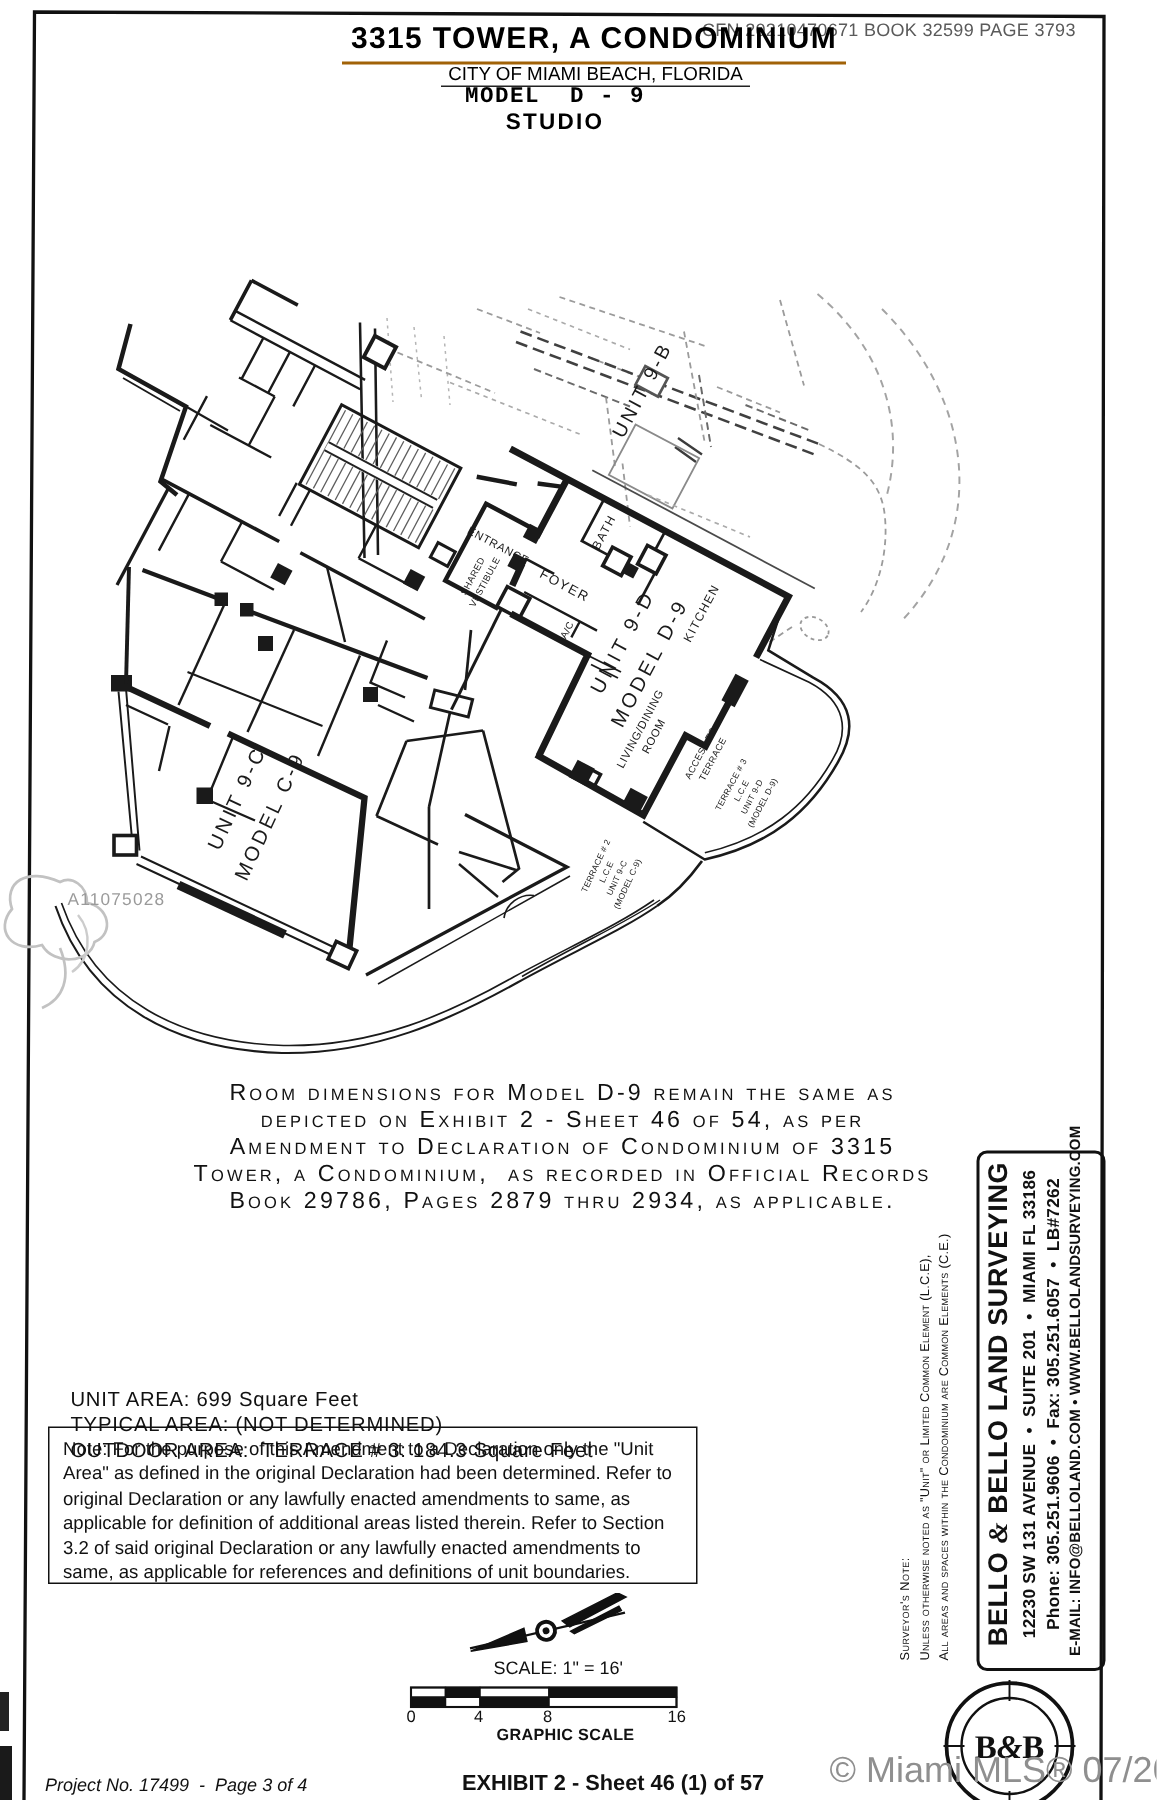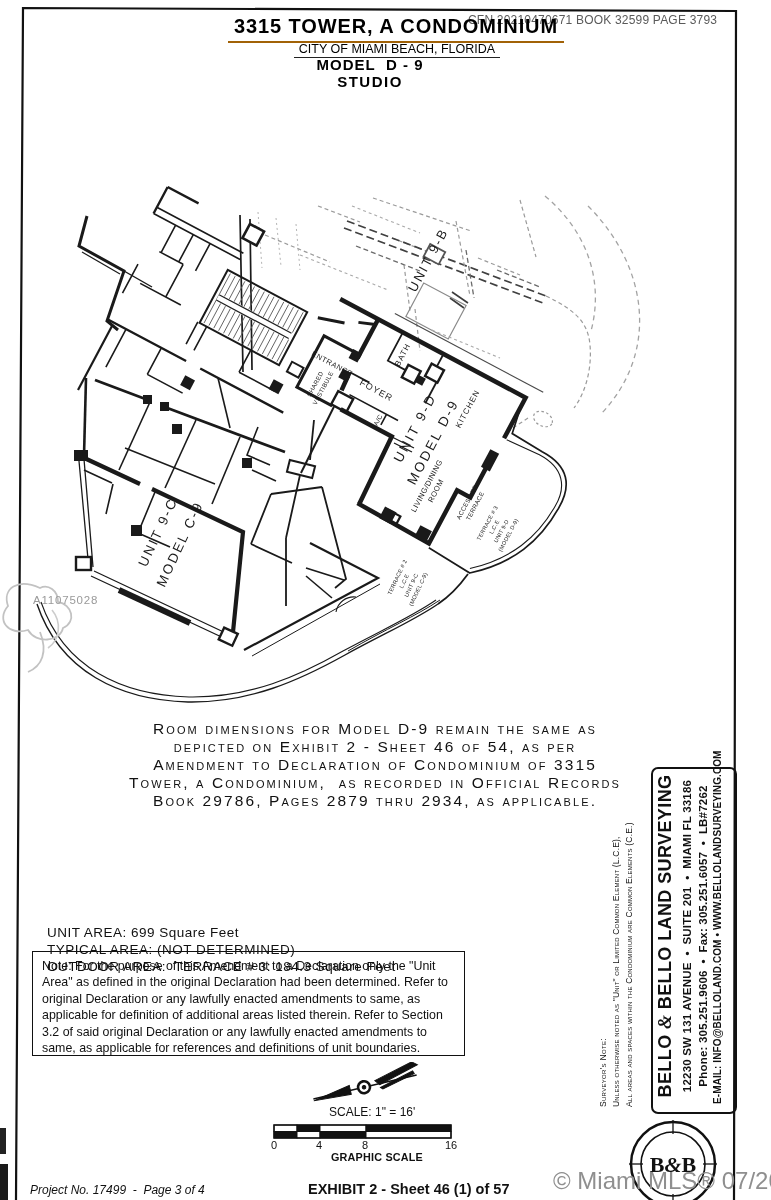--- a/index.html
+++ b/index.html
@@ -12,21 +12,21 @@
 <svg class="abs" style="left:0;top:0" width="771" height="1200">
   <polyline points="16,1200 23,8 736,11 734,1200" fill="none" stroke="#111" stroke-width="2.2"></polyline>
 </svg>
 
 <div class="abs" style="left:468px;top:13px;width:260px;font-size:12px;color:#5a5a5a;letter-spacing:0.2px;">CFN 20210470671 BOOK 32599 PAGE 3793</div>
 
 <div class="abs" style="left:228px;top:15px;width:336px;text-align:center;font-size:20px;font-weight:bold;letter-spacing:0.9px;border-bottom:2px solid #a16207;padding-bottom:3px;">3315 TOWER, A CONDOMINIUM</div>
 
 <div class="abs" style="left:294px;top:42px;width:206px;text-align:center;font-size:12.5px;border-bottom:1.4px solid #222;padding-bottom:1px;">CITY OF MIAMI BEACH, FLORIDA</div>
 
-<div class="abs" style="left:300px;top:56px;width:140px;text-align:center;font-size:15px;font-weight:bold;letter-spacing:1px;">MODEL&nbsp; D - 9</div>
+<div class="abs" style="left:300px;top:56px;width:140px;text-align:center;font-size:15px;font-weight:bold;letter-spacing:1px;font-family:Liberation Mono, monospace;">MODEL&nbsp; D - 9</div>
 
 <div class="abs" style="left:300px;top:73px;width:140px;text-align:center;font-size:15px;font-weight:bold;letter-spacing:1.5px;">STUDIO</div>
 
 <svg id="plan" class="abs" style="left:0;top:0" width="771" height="1200" fill="none" stroke="#1a1a1a">
 
 <path d="M 37,604 C 60,672 120,700 188,702 C 250,703 300,680 345,655 C 385,633 415,620 438,604" stroke-width="1.4"></path>
 <path d="M 41,602 C 64,668 122,695 189,697 C 250,698 299,676 343,651 C 384,629 413,616 436,600" stroke-width="1.1"></path>
 
 <path d="M 438,604 C 450,596 460,585 468,574" stroke-width="1.8"></path>
 
@@ -283,21 +283,21 @@
 <text x="162" y="534" transform="rotate(-65 162 534)" text-anchor="middle" font-size="13.5" letter-spacing="2.2" font-weight="normal" fill="#1a1a1a" stroke="none" font-family="Liberation Sans,sans-serif">UNIT 9-C</text>
 
 <text x="184" y="546" transform="rotate(-65 184 546)" text-anchor="middle" font-size="13.5" letter-spacing="2.2" font-weight="normal" fill="#1a1a1a" stroke="none" font-family="Liberation Sans,sans-serif">MODEL C-9</text>
 </svg>
 
 <svg class="abs" style="left:0;top:570px" width="160" height="140" fill="none">
   <path d="M 40,18 C 18,8 2,18 8,36 C -4,50 8,66 28,60 C 36,74 60,72 63,58 C 77,52 72,34 58,32 C 58,20 48,14 40,18 Z" stroke="#c2c2c2" stroke-width="1.8"></path>
   <path d="M 40,62 C 48,82 42,96 28,102" stroke="#c2c2c2" stroke-width="1.8"></path>
   <path d="M 52,40 C 62,52 60,70 48,78" stroke="#cccccc" stroke-width="1.6"></path>
 </svg>
-<div class="abs" style="left:33px;top:594px;font-size:11.5px;color:#9a9a9a;letter-spacing:0.8px;text-align:right;">A11075028</div>
+<div class="abs" style="left:45px;top:594px;font-size:11.5px;color:#9a9a9a;letter-spacing:0.8px;text-align:right;">A11075028</div>
 
 <div class="abs" style="left:85px;top:720px;width:580px;text-align:center;font-size:15.5px;line-height:18px;font-variant:small-caps;letter-spacing:2.1px;color:#111;">
 Room dimensions for Model D-9 remain the same as<br>
 depicted on Exhibit 2 - Sheet 46 of 54, as per<br>
 Amendment to Declaration of Condominium of 3315<br>
 Tower, a Condominium,&nbsp; as recorded in Official Records<br>
 Book 29786, Pages 2879 thru 2934, as applicable.
 </div>
 
 <div class="abs" style="left:47px;top:924px;font-size:13.5px;line-height:17px;letter-spacing:0.5px;color:#111;">

